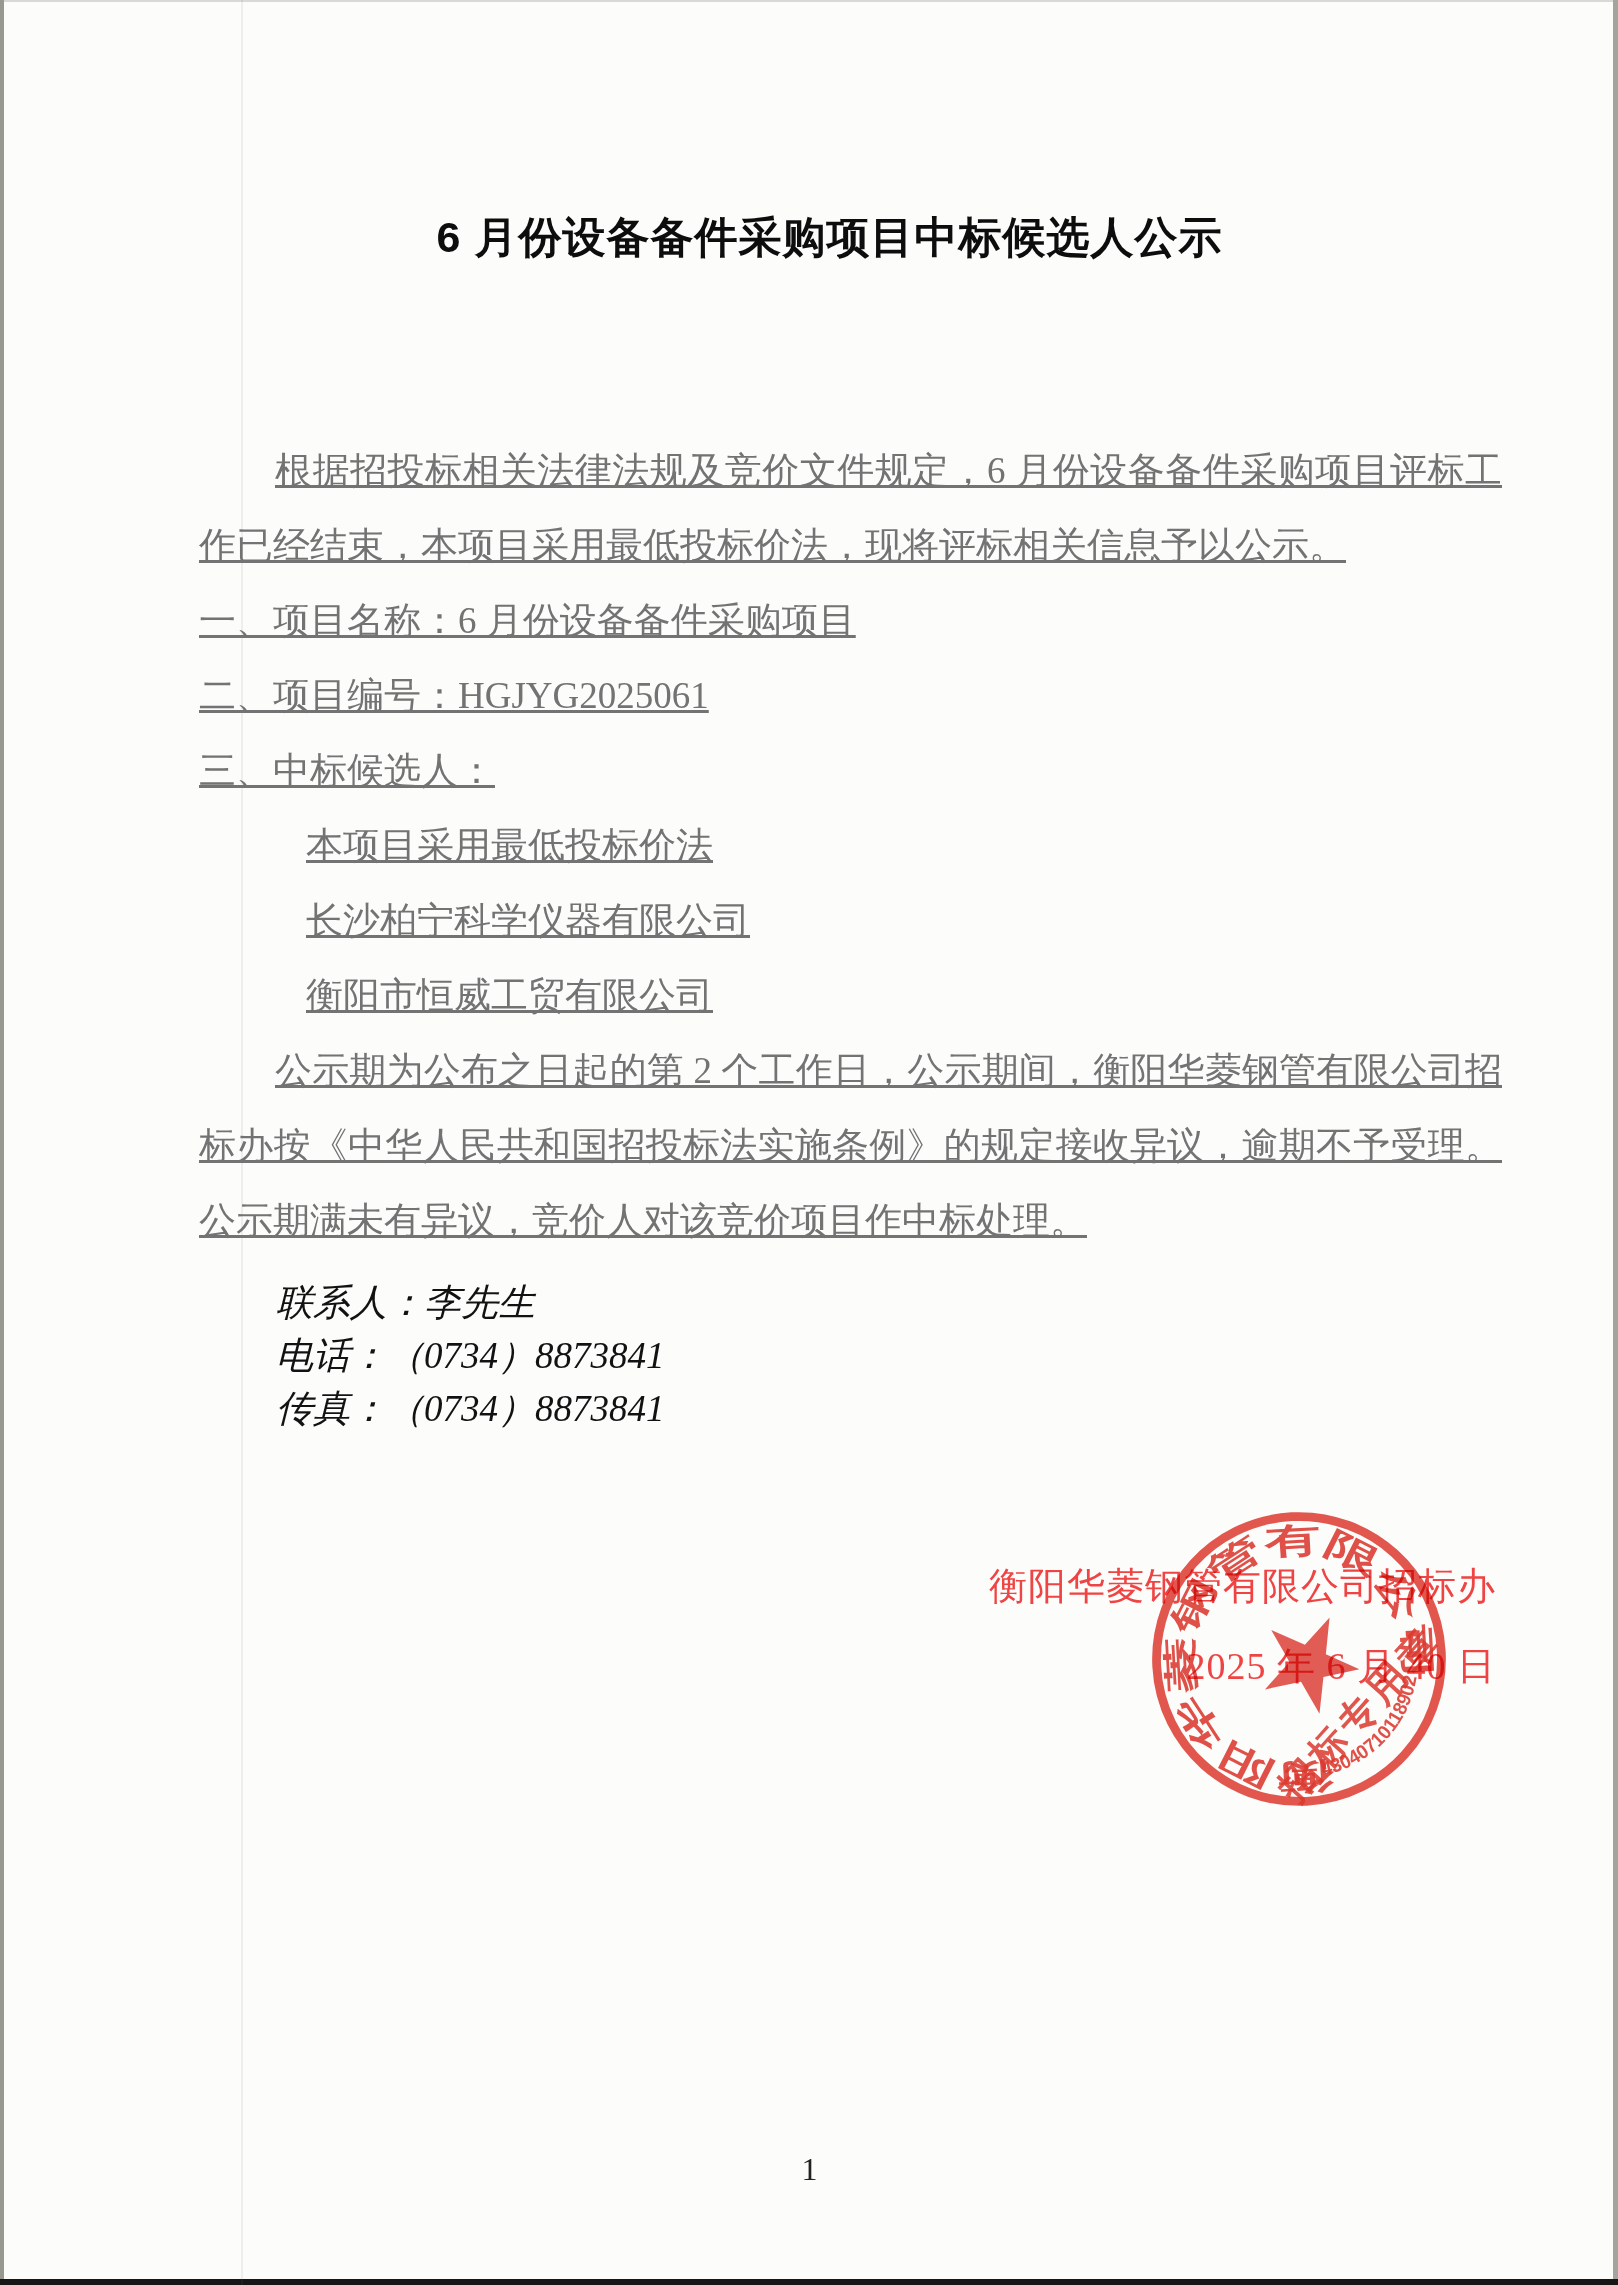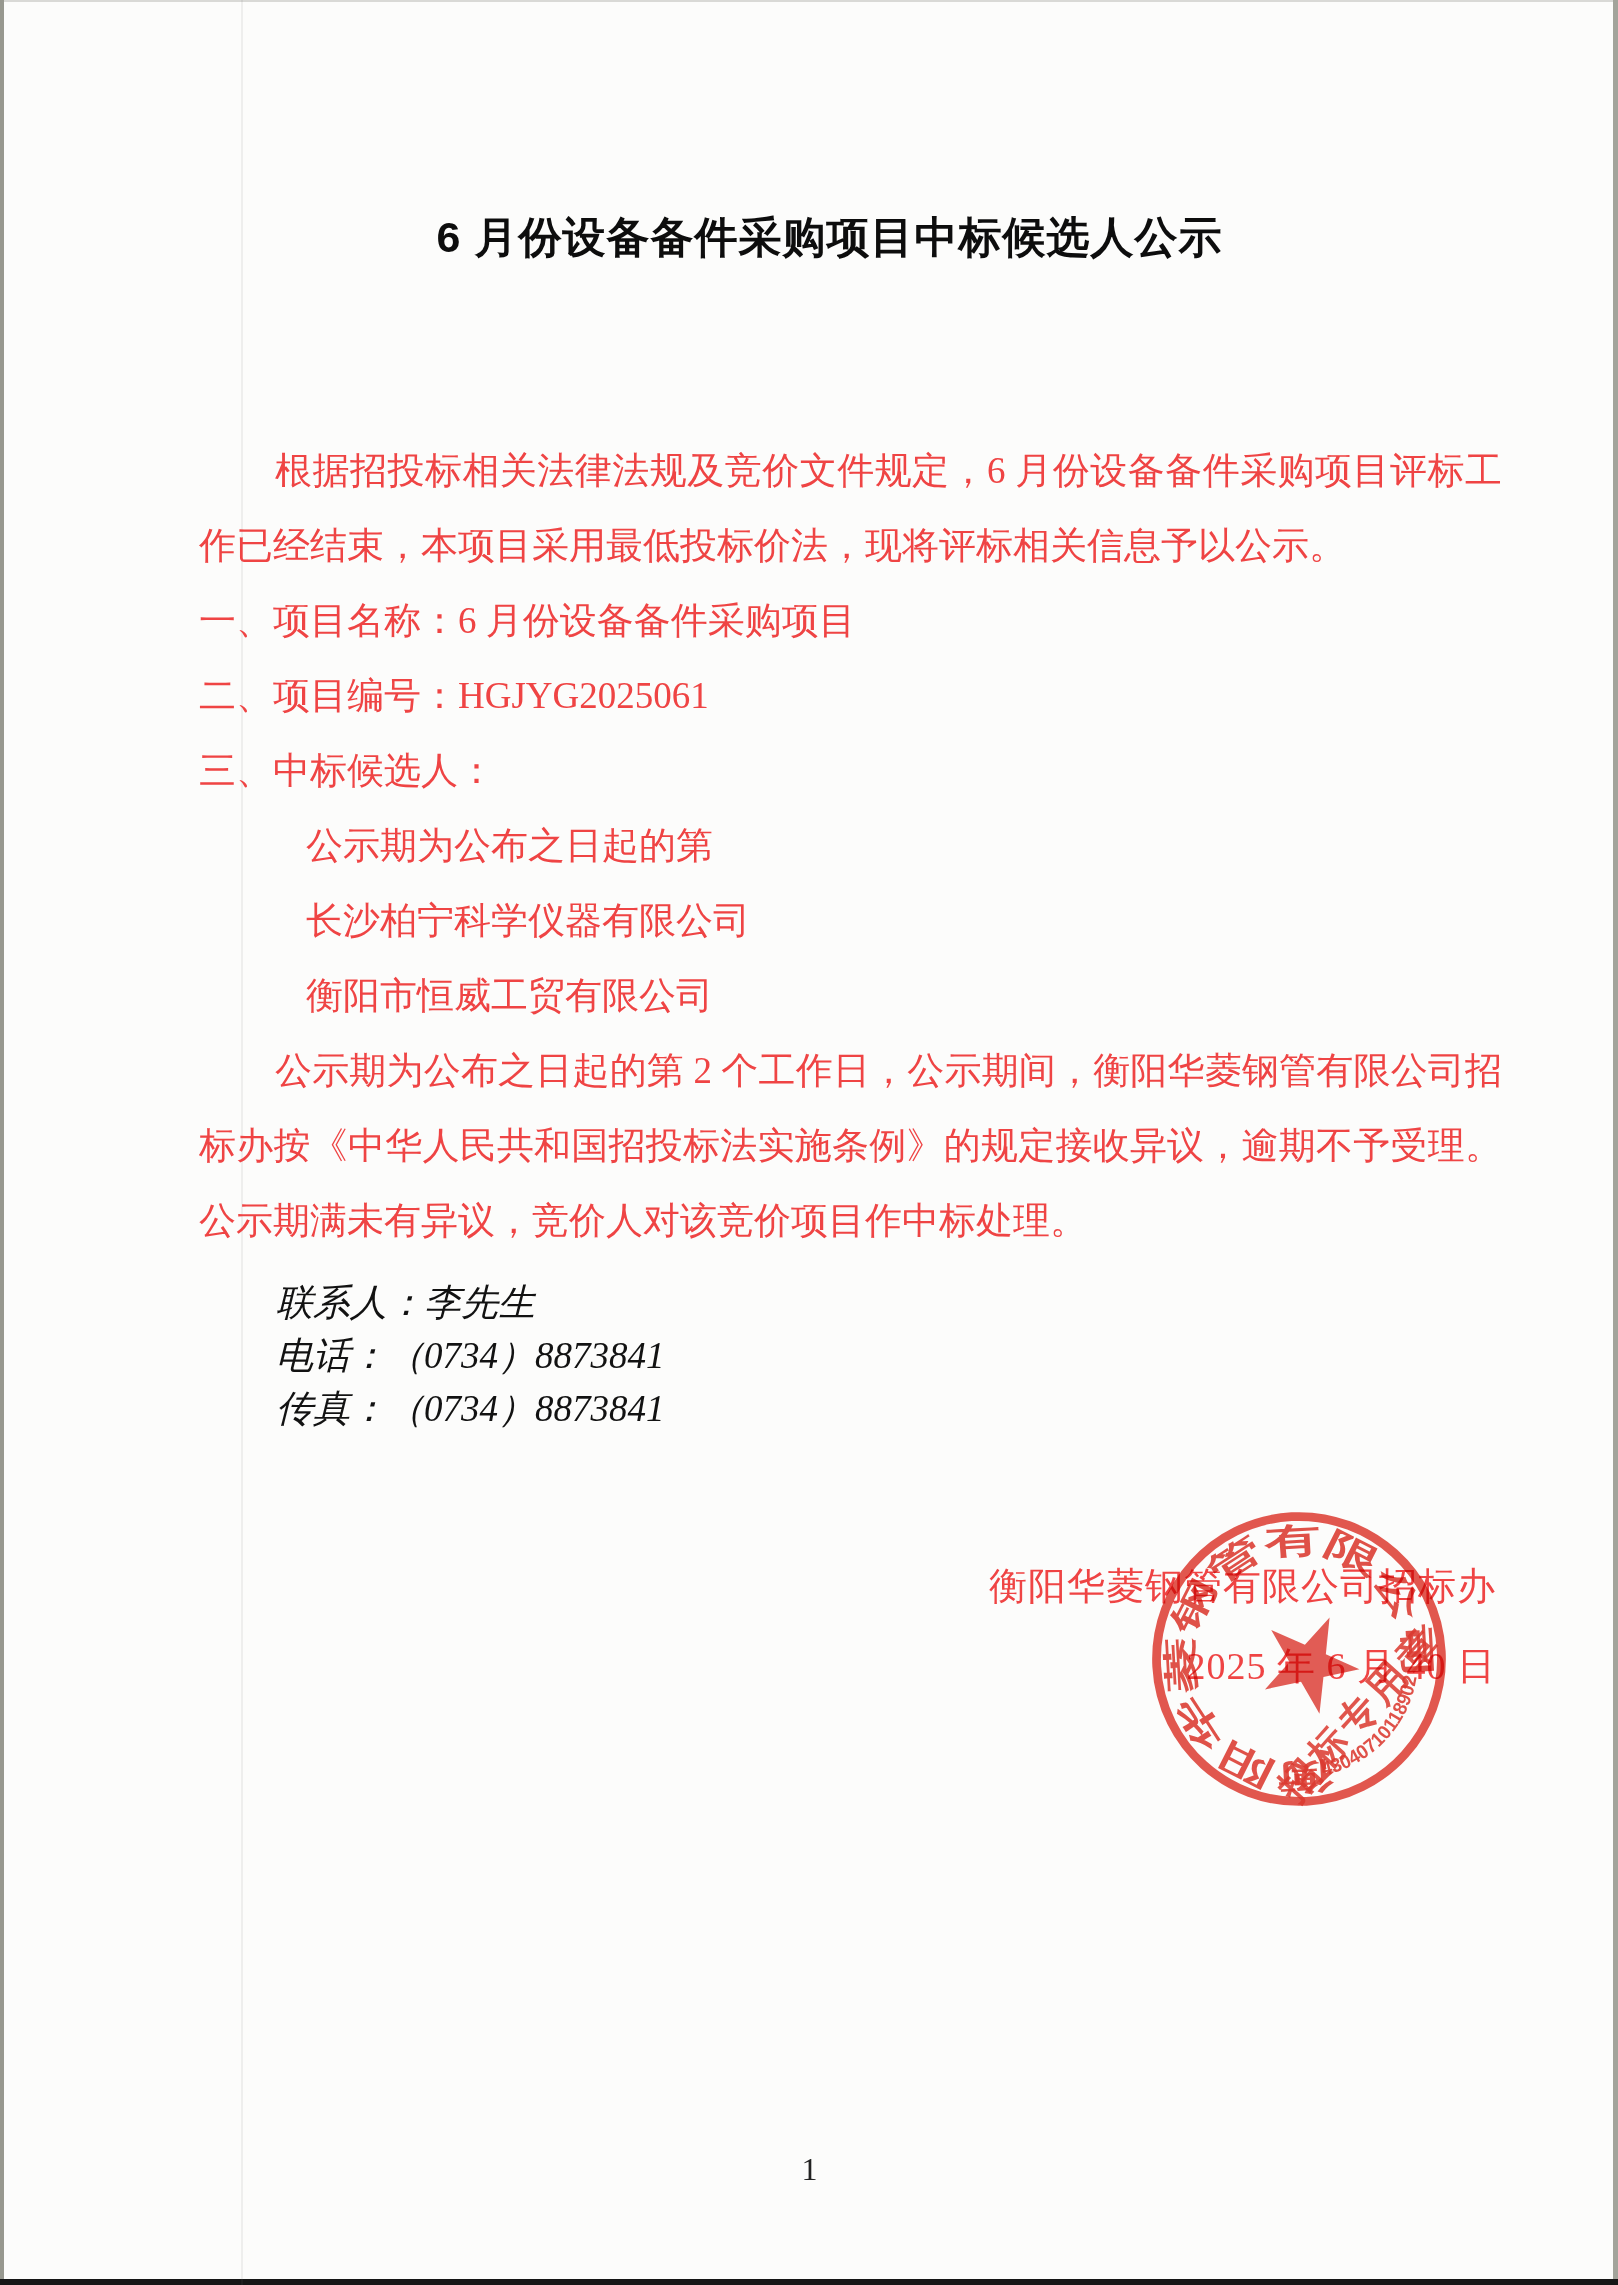--- a/index.html
+++ b/index.html
@@ -25,21 +25,22 @@
     text-align:center;
     font-size:43px;font-weight:700;line-height:47px;
     font-family:"Liberation Sans", sans-serif;
     letter-spacing:1px;
     color:#0d0d0d;
   }
   .body-block{
     position:absolute;left:199px;top:433px;width:1303px;
     font-size:37px;line-height:75px;
     text-align:justify;
-    color:#ef4444;
+    color:#737373;
+    text-decoration:underline;
   }
   .para{margin:0;text-indent:76px;}
   .item-line{text-indent:0;}
   .candidate-line{padding-left:107px;}
 
   .contact-block{
     position:absolute;left:276px;top:1276px;width:1229px;
     font-size:37px;line-height:53px;color:#121212;font-style:italic;
   }
   .contact-row{position:relative;white-space:nowrap;}
@@ -74,21 +75,21 @@
   <div class="edge edge-bottom"></div>
   <div class="fold-line"></div>
 
   <div class="title">6 月份设备备件采购项目中标候选人公示</div>
 
   <div class="body-block">
     <p class="para">根据招投标相关法律法规及竞价文件规定，6 月份设备备件采购项目评标工作已经结束，本项目采用最低投标价法，现将评标相关信息予以公示。</p>
     <div class="item-line">一、项目名称：6 月份设备备件采购项目</div>
     <div class="item-line">二、项目编号：HGJYG2025061</div>
     <div class="item-line">三、中标候选人：</div>
-    <div class="candidate-line">公示期为公布之日起的第</div>
+    <div class="candidate-line">本项目采用最低投标价法</div>
     <div class="candidate-line">长沙柏宁科学仪器有限公司</div>
     <div class="candidate-line">衡阳市恒威工贸有限公司</div>
     <p class="para">公示期为公布之日起的第 2 个工作日，公示期间，衡阳华菱钢管有限公司招标办按《中华人民共和国招投标法实施条例》的规定接收异议，逾期不予受理。公示期满未有异议，竞价人对该竞价项目作中标处理。</p>
   </div>
 
   <div class="contact-block">
     <div class="contact-row">联系人：李先生</div>
     <div class="contact-row">电话：（0734）8873841</div>
     <div class="contact-row">
       <span>传真：（0734）8873841</span>

